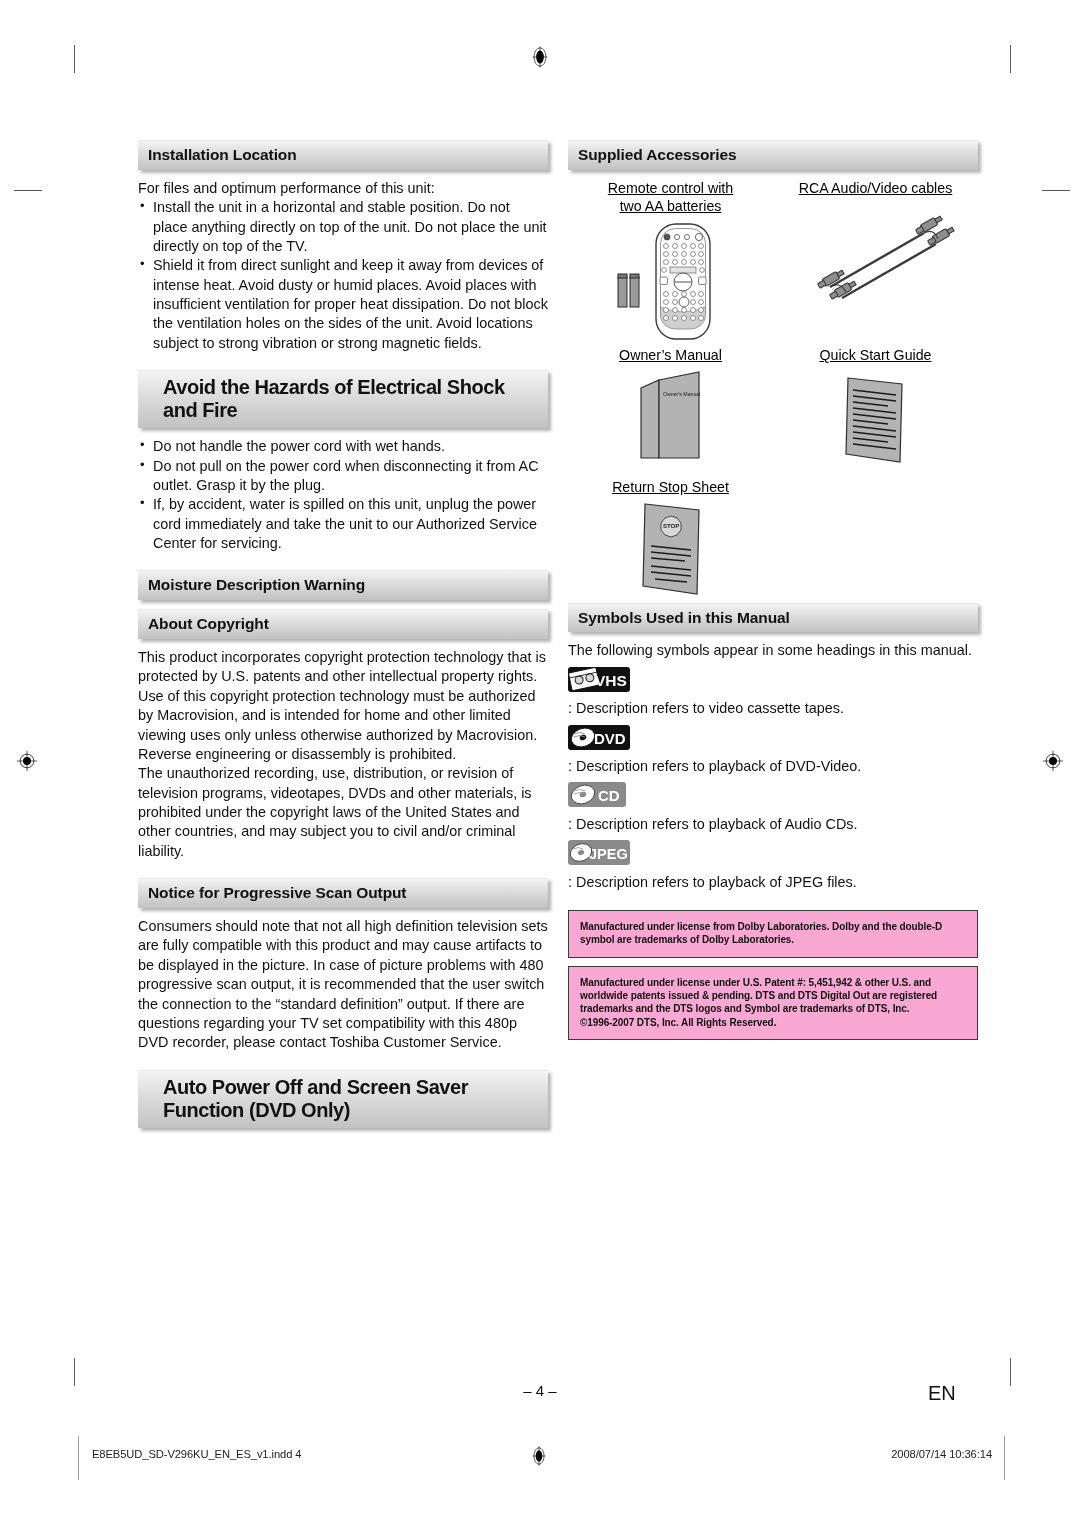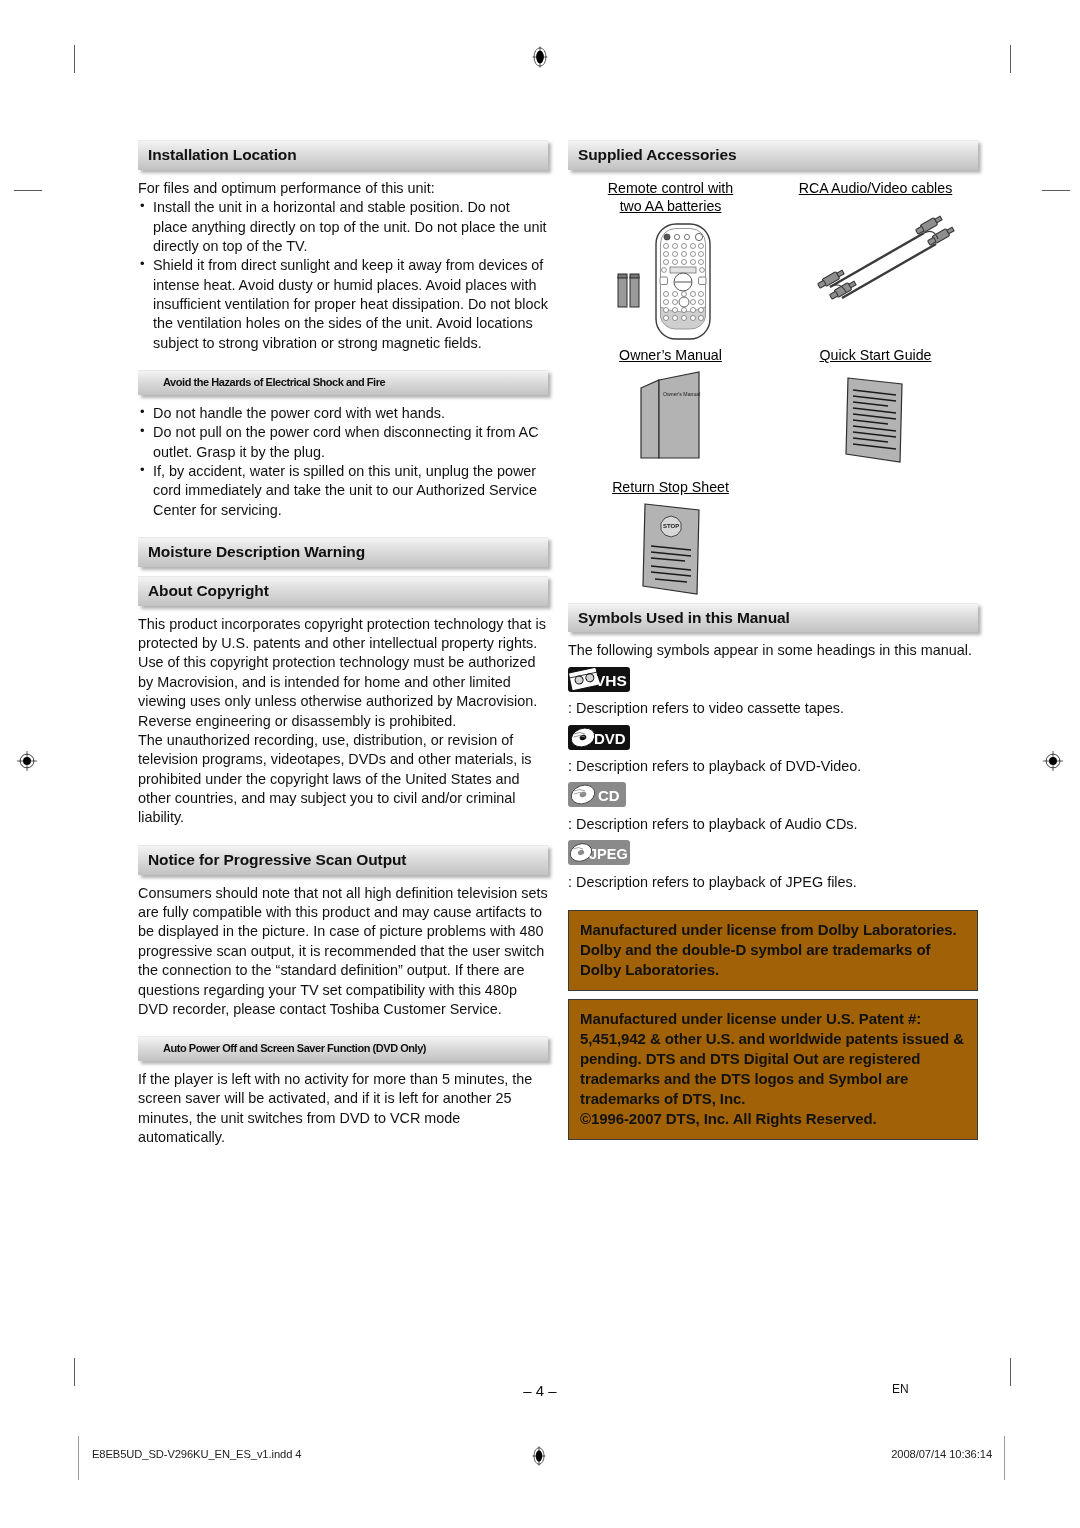--- a/index.html
+++ b/index.html
@@ -48,21 +48,21 @@
     padding: 5px 8px 6px 10px;
     background: linear-gradient(to bottom, #f4f4f4 0%, #e3e3e3 30%, #cfcfcf 72%, #c2c2c2 100%);
     border-top: 1px solid #e9e9e9;
     box-shadow: 3px 3px 3px rgba(120,120,120,0.55);
     font-weight: bold;
     font-size: 15.5px;
     letter-spacing: -0.1px;
     line-height: 1.15;
     color: #111;
   }
-  .sec-head.tight { font-size: 11px; letter-spacing: -0.45px; padding-left: 25px; }
+  .sec-head.tight { font-size: 20px; letter-spacing: -0.45px; padding-left: 25px; }
 
   .sec-body {
     font-size: 14.4px;
     line-height: 1.345;
     color: #111;
     margin-bottom: 17px;
   }
   .sec-body p { margin: 0 0 0 0; }
   .sec-body p + p { margin-top: 0; }
 
@@ -112,44 +112,44 @@
   }
   .sym-desc {
     font-size: 14.4px;
     line-height: 1.35;
     margin: 1px 0 0 0;
   }
 
   
   .license-box {
     border: 1px solid #3a3a3a;
-    background: #a16207;
+    background: #f9a8d4;
     padding: 9px 11px 10px 11px;
     font-weight: bold;
-    font-size: 15px;
+    font-size: 10px;
     line-height: 1.33;
     color: #111;
     margin-bottom: 8px;
     letter-spacing: -0.1px;
   }
 
   
   .page-num {
     position: absolute;
     left: 0; right: 0;
     top: 1382px;
     text-align: center;
     font-size: 15px;
     color: #111;
   }
   .lang-code {
     position: absolute;
-    left: 892px;
+    left: 928px;
     top: 1382px;
-    font-size: 12px;
+    font-size: 20px;
     color: #111;
   }
   .foot-rule {
     position: absolute;
     width: 1px; height: 44px;
     background: #9a9a9a;
     top: 1436px;
   }
   .foot-file {
     position: absolute;
@@ -233,23 +233,20 @@
       <p>This product incorporates copyright protection technology that is protected by U.S. patents and other intellectual property rights. Use of this copyright protection technology must be authorized by Macrovision, and is intended for home and other limited viewing uses only unless otherwise authorized by Macrovision. Reverse engineering or disassembly is prohibited.</p>
       <p>The unauthorized recording, use, distribution, or revision of television programs, videotapes, DVDs and other materials, is prohibited under the copyright laws of the United States and other countries, and may subject you to civil and/or criminal liability.</p>
     </div>
 
     <div class="sec-head">Notice for Progressive Scan Output</div>
     <div class="sec-body">
       <p>Consumers should note that not all high definition television sets are fully compatible with this product and may cause artifacts to be displayed in the picture. In case of picture problems with 480 progressive scan output, it is recommended that the user switch the connection to the “standard definition” output. If there are questions regarding your TV set compatibility with this 480p DVD recorder, please contact Toshiba Customer Service.</p>
     </div>
 
     <div class="sec-head tight">Auto Power Off and Screen Saver Function (DVD Only)</div>
-    <div class="sec-body">
-      <p>If the player is left with no activity for more than 5 minutes, the screen saver will be activated, and if it is left for another 25 minutes, the unit switches from DVD to VCR mode automatically.</p>
-    </div>
 
   </div>
 
   <div class="col col-right">
 
     <div class="sec-head">Supplied Accessories</div>
 
     <div class="acc-grid">
 
       <div class="acc-cell">

